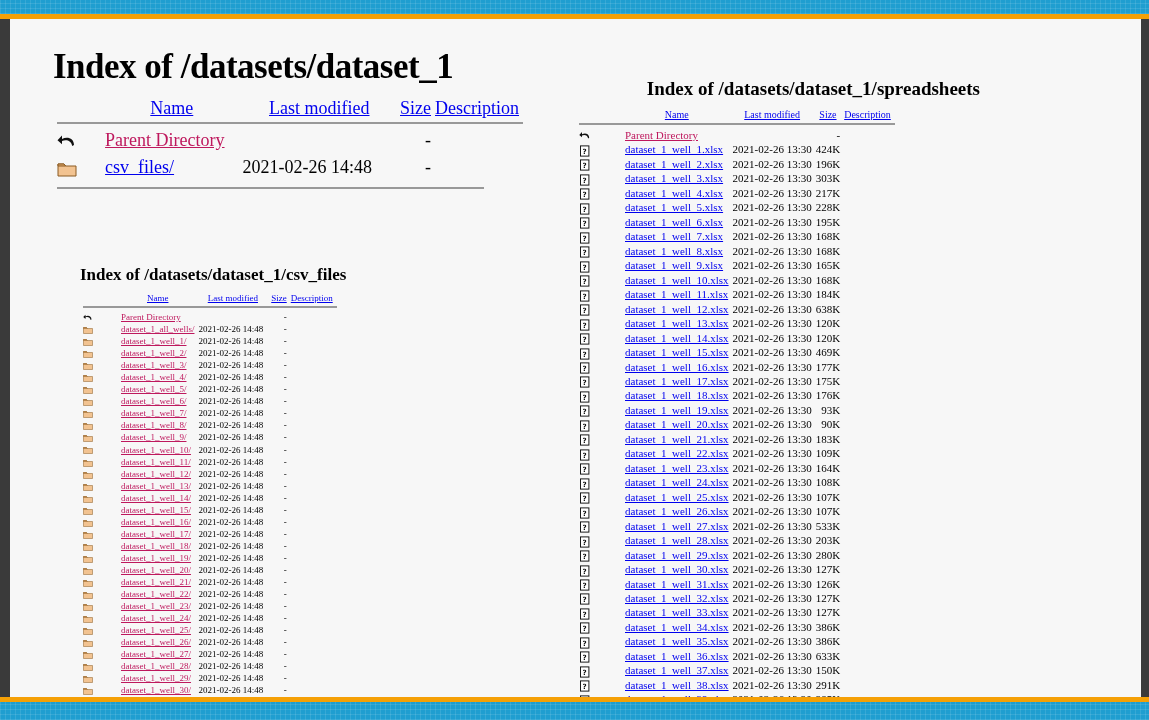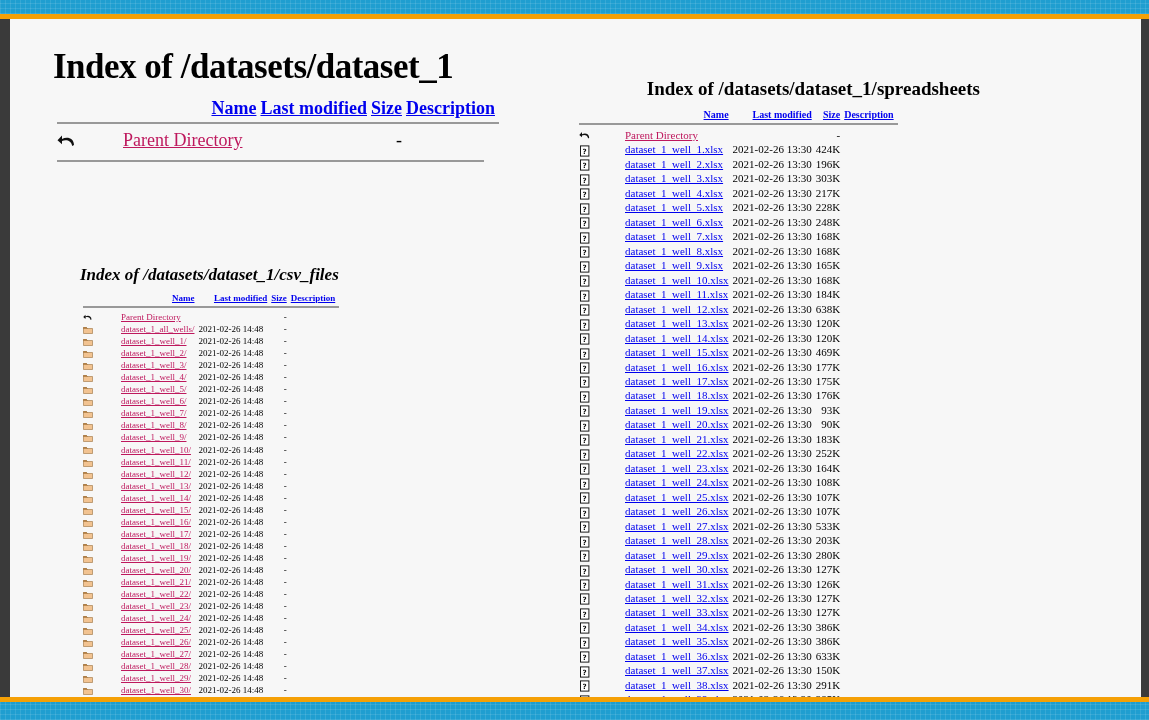--- a/index.html
+++ b/index.html
@@ -61,22 +61,22 @@
     margin: 0;
     font-weight: bold;
     color: #000;
     white-space: nowrap;
   }
   .idx table {
     border-collapse: collapse;
     border-spacing: 0;
   }
   .idx th {
-    text-align: right;
-    font-weight: bold;
+    text-align: center;
+    font-weight: normal;
     padding: 0 4px 1px 0;
     white-space: nowrap;
   }
   .idx th a {
     color: #0000ee;
     text-decoration: underline;
   }
   .idx td {
     padding: 0 4px 0 0;
     white-space: nowrap;
@@ -126,21 +126,21 @@
   #panel-root .head-spacer { width: 62px; }
   #panel-root .foot-rule { margin-top: 6px; width: 427px; margin-left: 4px; }
 
   
   #panel-csv {
     position: absolute;
     left: 70px;
     top: 245px;
     width: 320px;
   }
-  #panel-csv h1 { font-size: 17px; line-height: 22px; font-style: italic; }
+  #panel-csv h1 { font-size: 17px; line-height: 22px; }
   #panel-csv table { font-size: 9px; margin-left: 3px; margin-top: 7px; }
   #panel-csv th { font-size: 9px; }
   #panel-csv td { font-size: 9px; line-height: 12.05px; }
   #panel-csv .c-name { padding-right: 4px; }
   #panel-csv .c-date { padding-right: 8px; }
   #panel-csv .head-spacer { width: 34px; }
 
   
   #panel-xlsx {
     position: absolute;
@@ -187,20 +187,30 @@
         <tbody>
             <tr>
               <td class="c-icon"><span class="ico"><svg width="20" height="20" viewBox="0 0 20 20">
                     <path d="M17 13 C17 6 10 4 5 7 L5 3.5 L0.5 8.2 L5 12.2 L5 9 C9 7 14.5 8.5 15.2 14 Z" fill="#111"></path>
                   </svg></span></td>
               <td class="c-name"><a class="entry visited" href="#">Parent Directory</a></td>
               <td class="c-date"></td>
               <td class="c-size">-</td>
               <td class="c-desc"></td>
             </tr>
+            <tr>
+              <td class="c-icon"><span class="ico"><svg width="20" height="20" viewBox="0 0 20 20">
+                    <path d="M1 5 L7 5 L8.6 7 L19 7 L19 17 L1 17 Z" fill="#f2c391" stroke="#8a5a22" stroke-width="1"></path>
+                    <path d="M1 5 L7 5 L8.6 7 L1 7 Z" fill="#e0a86a" stroke="#8a5a22" stroke-width="1"></path>
+                  </svg></span></td>
+              <td class="c-name"><a class="entry" href="#">csv_files/</a></td>
+              <td class="c-date">2021-02-26 14:48</td>
+              <td class="c-size">-</td>
+              <td class="c-desc"></td>
+            </tr>
           </tbody>
       </table>
       <hr class="foot-rule">
     </div>
 
     <div class="idx" id="panel-csv">
       <h1>Index of /datasets/dataset_1/csv_files</h1>
       <table>
         <thead>
           <tr>
@@ -625,21 +635,21 @@
               <td class="c-size">228K</td>
               <td class="c-desc"></td>
             </tr>
             <tr>
               <td class="c-icon"><span class="ico"><svg width="12" height="12" viewBox="0 0 20 20">
                     <rect x="2.5" y="1.5" width="14" height="17" fill="#ffffff" stroke="#111" stroke-width="1.6"></rect>
                     <text x="9.5" y="14.5" font-family="DejaVu Sans, sans-serif" font-size="12" font-weight="bold" fill="#111" text-anchor="middle">?</text>
                   </svg></span></td>
               <td class="c-name"><a class="entry" href="#">dataset_1_well_6.xlsx</a></td>
               <td class="c-date">2021-02-26 13:30</td>
-              <td class="c-size">248K</td>
+              <td class="c-size">195K</td>
               <td class="c-desc"></td>
             </tr>
             <tr>
               <td class="c-icon"><span class="ico"><svg width="12" height="12" viewBox="0 0 20 20">
                     <rect x="2.5" y="1.5" width="14" height="17" fill="#ffffff" stroke="#111" stroke-width="1.6"></rect>
                     <text x="9.5" y="14.5" font-family="DejaVu Sans, sans-serif" font-size="12" font-weight="bold" fill="#111" text-anchor="middle">?</text>
                   </svg></span></td>
               <td class="c-name"><a class="entry" href="#">dataset_1_well_7.xlsx</a></td>
               <td class="c-date">2021-02-26 13:30</td>
               <td class="c-size">168K</td>
@@ -785,21 +795,21 @@
               <td class="c-size">183K</td>
               <td class="c-desc"></td>
             </tr>
             <tr>
               <td class="c-icon"><span class="ico"><svg width="12" height="12" viewBox="0 0 20 20">
                     <rect x="2.5" y="1.5" width="14" height="17" fill="#ffffff" stroke="#111" stroke-width="1.6"></rect>
                     <text x="9.5" y="14.5" font-family="DejaVu Sans, sans-serif" font-size="12" font-weight="bold" fill="#111" text-anchor="middle">?</text>
                   </svg></span></td>
               <td class="c-name"><a class="entry" href="#">dataset_1_well_22.xlsx</a></td>
               <td class="c-date">2021-02-26 13:30</td>
-              <td class="c-size">252K</td>
+              <td class="c-size">109K</td>
               <td class="c-desc"></td>
             </tr>
             <tr>
               <td class="c-icon"><span class="ico"><svg width="12" height="12" viewBox="0 0 20 20">
                     <rect x="2.5" y="1.5" width="14" height="17" fill="#ffffff" stroke="#111" stroke-width="1.6"></rect>
                     <text x="9.5" y="14.5" font-family="DejaVu Sans, sans-serif" font-size="12" font-weight="bold" fill="#111" text-anchor="middle">?</text>
                   </svg></span></td>
               <td class="c-name"><a class="entry" href="#">dataset_1_well_23.xlsx</a></td>
               <td class="c-date">2021-02-26 13:30</td>
               <td class="c-size">164K</td>

